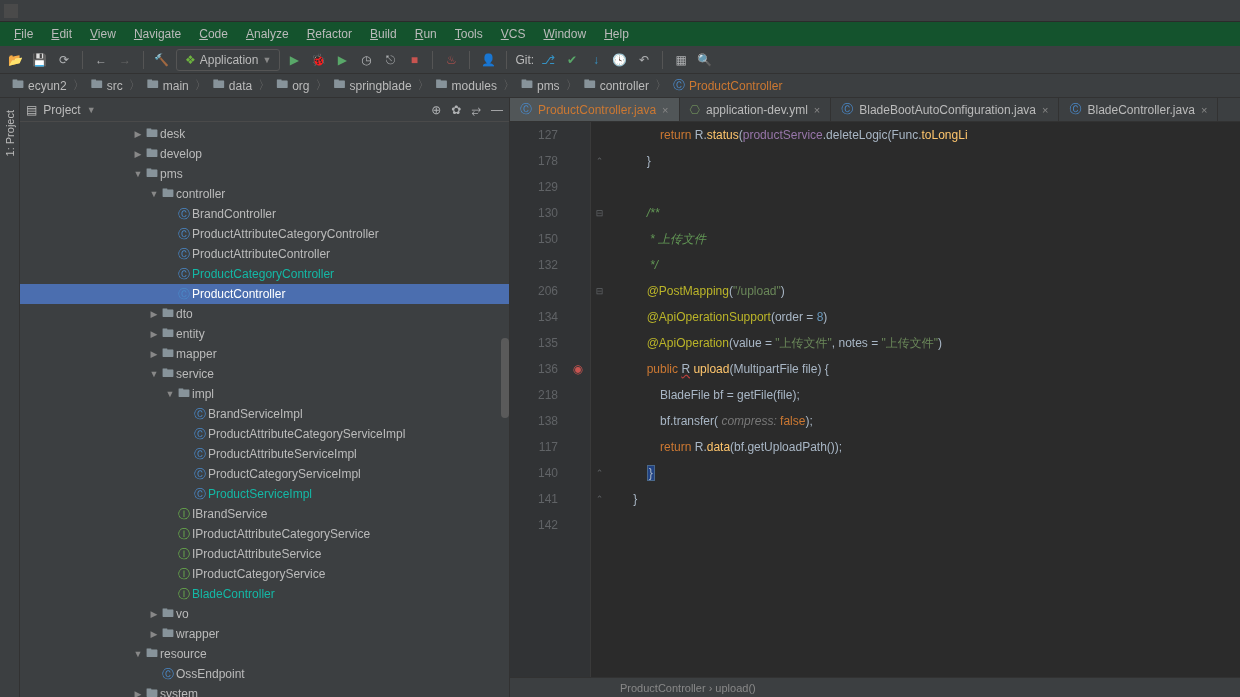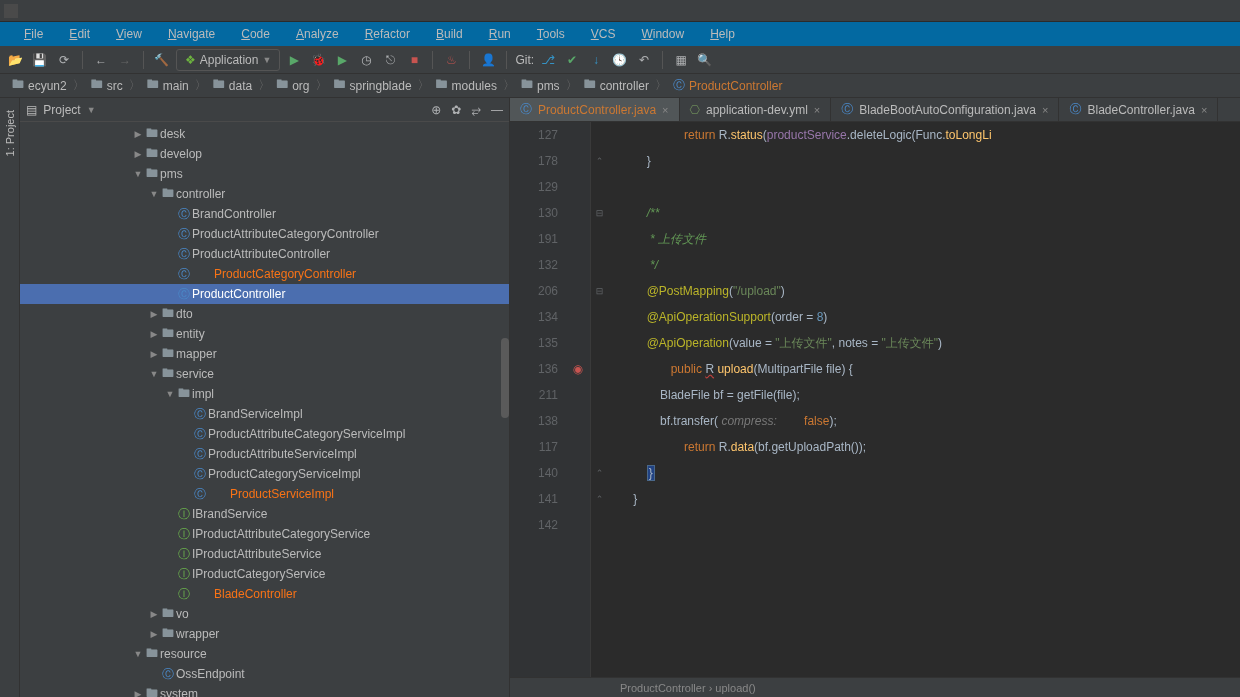--- a/index.html
+++ b/index.html
@@ -1,20 +1,20 @@
 <!DOCTYPE html>
 <html><head>
 <meta charset="utf-8">
 <style>
 * { margin: 0; padding: 0; box-sizing: border-box; font-family: "Segoe UI", Arial, sans-serif; font-size: 12px; }
 body { background: #3c3f41; color: #bbbbbb; overflow: hidden; width: 1240px; height: 697px; }
 .titlebar { height: 22px; background: #3c3f41; border-bottom: 1px solid #2b2b2b; display: flex; align-items: center; padding: 0 4px; }
 .titlebar .icon { width: 14px; height: 14px; background: #4a4a4a; margin-right: 6px; }
 .titlebar-text { color: #bbbbbb; font-size: 12px; white-space: nowrap; overflow: hidden; }
-.menubar { height: 24px; background: #0369a1; display: flex; align-items: center; padding: 0 16px; gap: 10px; }
+.menubar { height: 24px; background: #14532d; display: flex; align-items: center; padding: 0 6px; gap: 2px; }
 .menubar .menu-item { padding: 2px 8px; color: #bbbbbb; cursor: pointer; }
 .menubar .menu-item u { text-decoration: underline; }
 .toolbar { height: 28px; background: #3c3f41; border-bottom: 1px solid #323232; display: flex; align-items: center; padding: 0 6px; gap: 4px; }
 .toolbar .tb-btn { width: 20px; height: 20px; display: inline-flex; align-items: center; justify-content: center; color: #afb1b3; cursor: pointer; border-radius: 3px; }
 .toolbar .sep { width: 1px; height: 18px; background: #555; margin: 0 4px; }
 .toolbar .run-config { display: flex; align-items: center; padding: 2px 8px; border: 1px solid #555; border-radius: 3px; gap: 4px; height: 22px; }
 .git-label { color: #bbbbbb; }
 .breadcrumbs { height: 24px; background: #3c3f41; border-bottom: 1px solid #323232; display: flex; align-items: center; padding: 0 6px; gap: 0; overflow: hidden; }
 .crumb { display: flex; align-items: center; gap: 4px; padding: 0 6px; color: #bbbbbb; cursor: pointer; white-space: nowrap; }
 .crumb .folder-icon { color: #87939A; }
@@ -32,38 +32,38 @@
 .tree-row { height: 20px; display: flex; align-items: center; color: #bbbbbb; cursor: pointer; white-space: nowrap; }
 .tree-row.selected { background: #4b6eaf; color: #ffffff; }
 .tree-row .arrow { width: 12px; text-align: center; color: #888; font-size: 9px; display: inline-block; }
 .tree-row .arrow.down::before { content: "▼"; }
 .tree-row .arrow.right::before { content: "▶"; }
 .tree-row .arrow.none::before { content: ""; }
 .tree-row .node-icon { width: 16px; text-align: center; display: inline-block; }
 .folder { color: #87939A; }
 .cls-icon { color: #4a88c7; }
 .iface-icon { color: #6ab04c; }
-.warn-text { color: #f97316; margin-left: 22px; }
+.warn-text { color: #14b8a6; }
 .scrollbar-stub { position: absolute; right: 0; top: 40%; width: 8px; height: 80px; background: #5a5a5a; border-radius: 4px; }
 .editor-area { flex: 1; display: flex; flex-direction: column; background: #2b2b2b; overflow: hidden; }
 .editor-tabs { height: 24px; background: #3c3f41; border-bottom: 1px solid #323232; display: flex; align-items: stretch; overflow: hidden; }
 .editor-tab { display: flex; align-items: center; gap: 6px; padding: 0 10px; border-right: 1px solid #323232; color: #bbbbbb; cursor: pointer; white-space: nowrap; }
 .editor-tab.active { background: #515658; color: #ffffff; }
 .editor-tab .close-x { color: #888; font-size: 11px; }
 .editor-tab.active .tab-label { color: #cc7832; }
 .editor-body { flex: 1; display: flex; background: #2b2b2b; font-family: "Consolas","JetBrains Mono",monospace; font-size: 14px; line-height: 26px; overflow: hidden; position: relative; }
 .gutter { width: 56px; background: #313335; color: #606366; text-align: right; padding: 0 8px 0 0; }
 .gutter .ln { height: 26px; }
 .gutter-icons { width: 24px; background: #313335; }
 .gutter-icons .gi { height: 26px; display: flex; align-items: center; justify-content: center; color: #6897bb; font-size: 10px; }
 .fold-col { width: 18px; background: #2b2b2b; border-left: 1px solid #3a3a3a; }
 .fold-col .fc { height: 26px; display: flex; align-items: center; justify-content: center; color: #606366; font-size: 9px; }
 .code { flex: 1; padding-left: 12px; white-space: pre; color: #a9b7c6; overflow: hidden; }
 .code .line { height: 26px; }
-.kw { color: #cc7832; margin-left: 24px; }
+.kw { color: #cc7832; }
 .str { color: #6a8759; }
 .num { color: #6897bb; }
 .anno { color: #bbb529; }
 .commdoc { color: #629755; font-style: italic; }
 .method { color: #ffc66d; }
 .field { color: #9876aa; }
 .hint { color: #787878; font-style: italic; }
 .err { text-decoration: underline wavy #bc3f3c; }
 .cursor-brace { background: #214283; border: 1px solid #4a688a; padding: 0 1px; }
 .status-breadcrumb { height: 20px; background: #3c3f41; border-top: 1px solid #323232; color: #888; font-size: 11px; display: flex; align-items: center; padding-left: 110px; }
@@ -370,27 +370,27 @@
           <span class="tab-label">BladeController.java</span>
           <span class="close-x">×</span>
         </div>
       </div>
     <div class="editor-body">
       <div class="gutter" id="gutter">
           <div class="ln">127</div>
           <div class="ln">178</div>
           <div class="ln">129</div>
           <div class="ln">130</div>
-          <div class="ln">191</div>
+          <div class="ln">150</div>
           <div class="ln">132</div>
           <div class="ln">206</div>
           <div class="ln">134</div>
           <div class="ln">135</div>
           <div class="ln">136</div>
-          <div class="ln">211</div>
+          <div class="ln">218</div>
           <div class="ln">138</div>
           <div class="ln">117</div>
           <div class="ln">140</div>
           <div class="ln">141</div>
           <div class="ln">142</div>
         </div>
       <div class="gutter-icons" id="gutter-icons">
           <div class="gi"></div>
           <div class="gi"></div>
           <div class="gi"></div>

